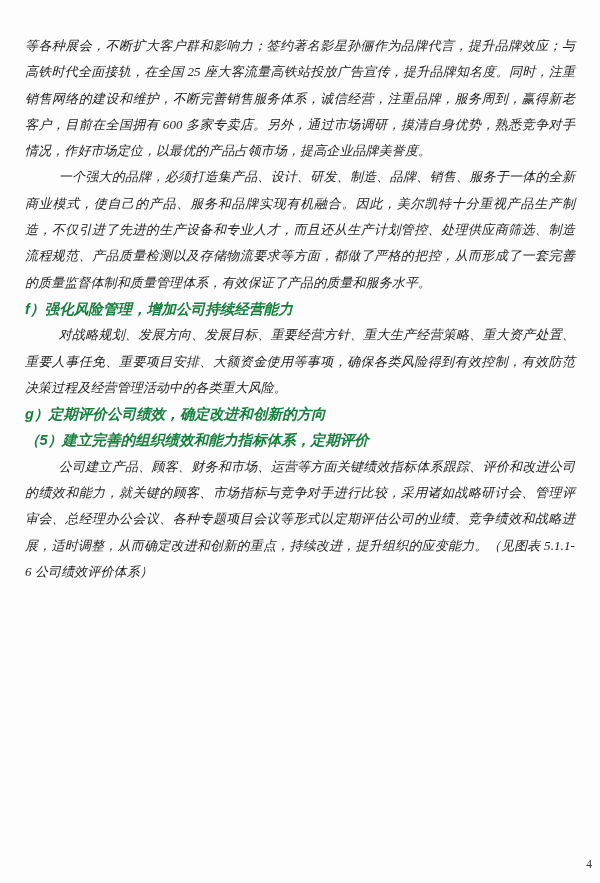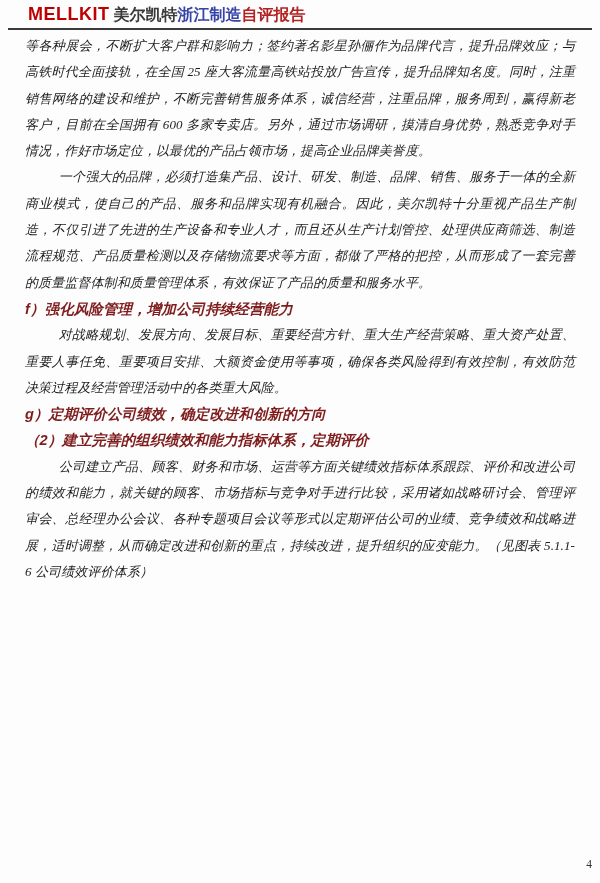--- a/index.html
+++ b/index.html
@@ -43,43 +43,40 @@
   }
   .content p { margin:0; text-indent:2.6em; }
   .content p.noindent { text-indent:0; }
   .content .heading {
     margin:0;
     font-family:"Liberation Sans","DejaVu Sans",sans-serif;
     font-weight:bold;
     font-size:14.5px;
     text-indent:0;
     text-align:left;
-    color:#7f1d1d;
+    color:#15803d;
   }
   .page-number {
     position:absolute;
     right:8px; bottom:13px;
     font-size:11.5px;
     color:#333;
   }
 </style>
 </head>
 <body>
 
 <div class="page">
 
-  <div class="header">
-    <span class="logo">MELLKIT</span><span class="hdr-cn company"> 美尔凯特</span><span class="hdr-cn title-blue">浙江制造</span><span class="hdr-cn title-red">自评报告</span>
-  </div>
 
   <div class="content">
     <p class="noindent">等各种展会，不断扩大客户群和影响力；签约著名影星孙俪作为品牌代言，提升品牌效应；与高铁时代全面接轨，在全国 25 座大客流量高铁站投放广告宣传，提升品牌知名度。同时，注重销售网络的建设和维护，不断完善销售服务体系，诚信经营，注重品牌，服务周到，赢得新老客户，目前在全国拥有 600 多家专卖店。另外，通过市场调研，摸清自身优势，熟悉竞争对手情况，作好市场定位，以最优的产品占领市场，提高企业品牌美誉度。</p>
     <p>一个强大的品牌，必须打造集产品、设计、研发、制造、品牌、销售、服务于一体的全新商业模式，使自己的产品、服务和品牌实现有机融合。因此，美尔凯特十分重视产品生产制造，不仅引进了先进的生产设备和专业人才，而且还从生产计划管控、处理供应商筛选、制造流程规范、产品质量检测以及存储物流要求等方面，都做了严格的把控，从而形成了一套完善的质量监督体制和质量管理体系，有效保证了产品的质量和服务水平。</p>
     <p class="heading">f）强化风险管理，增加公司持续经营能力</p>
     <p>对战略规划、发展方向、发展目标、重要经营方针、重大生产经营策略、重大资产处置、重要人事任免、重要项目安排、大额资金使用等事项，确保各类风险得到有效控制，有效防范决策过程及经营管理活动中的各类重大风险。</p>
     <p class="heading">g）定期评价公司绩效，确定改进和创新的方向</p>
-    <p class="heading">（2）建立完善的组织绩效和能力指标体系，定期评价</p>
+    <p class="heading">（5）建立完善的组织绩效和能力指标体系，定期评价</p>
     <p>公司建立产品、顾客、财务和市场、运营等方面关键绩效指标体系跟踪、评价和改进公司的绩效和能力，就关键的顾客、市场指标与竞争对手进行比较，采用诸如战略研讨会、管理评审会、总经理办公会议、各种专题项目会议等形式以定期评估公司的业绩、竞争绩效和战略进展，适时调整，从而确定改进和创新的重点，持续改进，提升组织的应变能力。（见图表 5.1.1-6 公司绩效评价体系）</p>
   </div>
 
   <div class="page-number">4</div>
 
 </div>
 
 </body></html>

